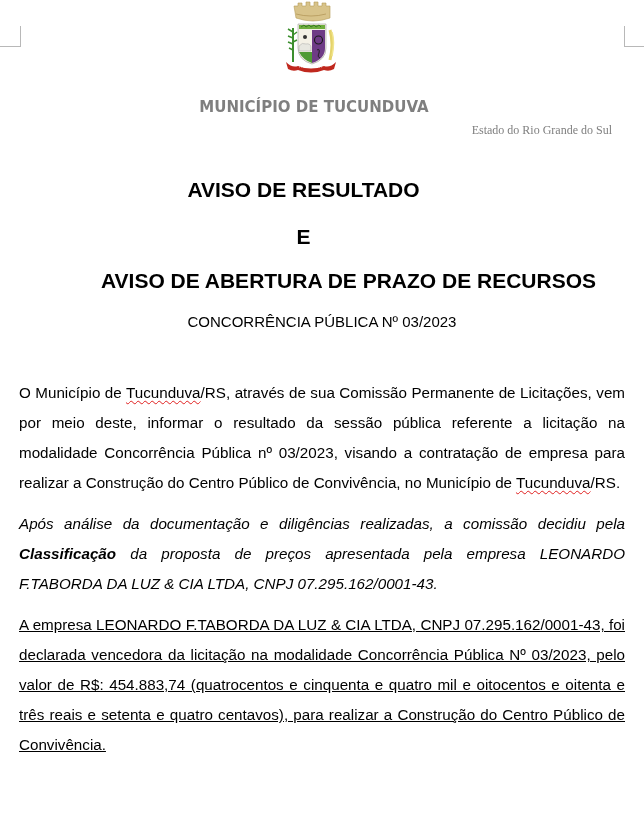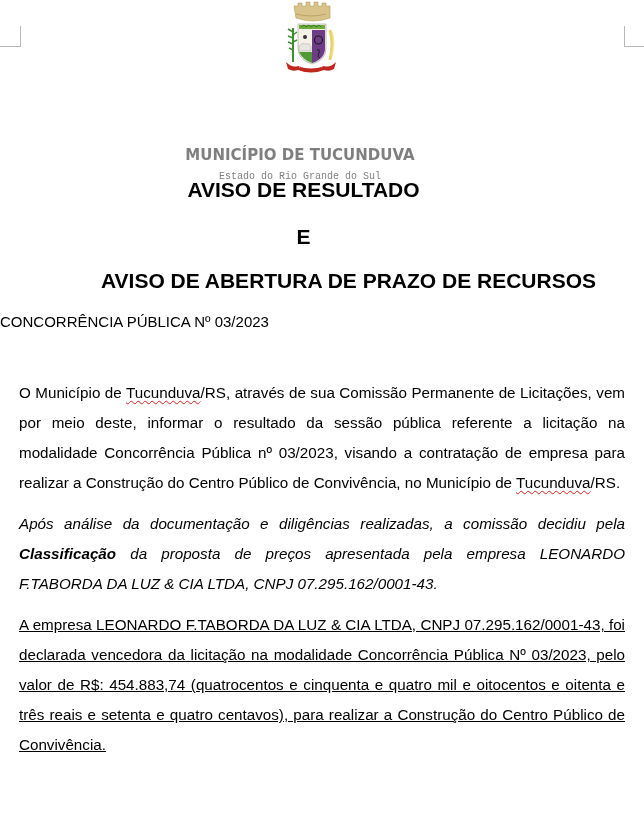--- a/index.html
+++ b/index.html
@@ -1,28 +1,28 @@
 <!DOCTYPE html>
 <html><head>
 <meta charset="utf-8">
 <style>
   html, body { margin: 0; padding: 0; background: #ffffff; }
   body { width: 644px; height: 822px; position: relative; overflow: hidden; font-family: "Liberation Sans", sans-serif; color: #000; }
   .crop { position: absolute; width: 20px; height: 20px; border-color: #b8b8b8; border-style: solid; }
   .crop-tl { left: 0px; top: 26px; border-width: 0 1px 1px 0; }
   .crop-tr { left: 624px; top: 26px; border-width: 0 0 1px 1px; }
   .logo { position: absolute; left: 281px; top: 0px; width: 60px; height: 78px; }
-  .header { position: absolute; left: 2px; width: 596px; text-align: center; margin-top: 48px; }
+  .header { position: absolute; left: 16px; width: 596px; text-align: center; }
   .muni { top: 98px; font-family: "DejaVu Sans", sans-serif; font-weight: bold; font-size: 15px; color: #7f7f7f; letter-spacing: 0px; }
-  .estado { top: 123px; font-family: Liberation Mono, monospace; font-size: 10px; color: #7f7f7f; }
+  .estado { top: 123px; font-family: Liberation Serif, serif; font-size: 12px; color: #7f7f7f; text-align: right; }
   .title { position: absolute; left: 0; width: 607px; text-align: center; font-weight: bold; font-size: 21px; }
   .t1 { top: 178px; }
   .t2 { top: 225px; }
   .t3 { top: 269px; padding-left: 45px; }
-  .sub { position: absolute; left: 0; width: 644px; text-align: left; top: 313px; font-size: 15px; }
+  .sub { position: absolute; left: 0; width: 644px; text-align: center; top: 313px; font-size: 15px; }
   .body { position: absolute; left: 19px; width: 606px; top: 378px; font-size: 15.2px; line-height: 30px; }
   .body p { margin: 0; text-align: justify; }
   .p1 { margin-bottom: 11px !important; }
   .p2 { margin-bottom: 11px !important; font-style: italic; }
   .p3 { margin-bottom: 13px !important; text-decoration: underline; }
   .p4 { margin-bottom: 9px !important; }
   .p5 { margin-bottom: 13px !important; }
   .squiggle { text-decoration: underline wavy #e02020; text-decoration-thickness: 1px; text-underline-offset: 2px; }
   b { font-weight: bold; }
 </style>

